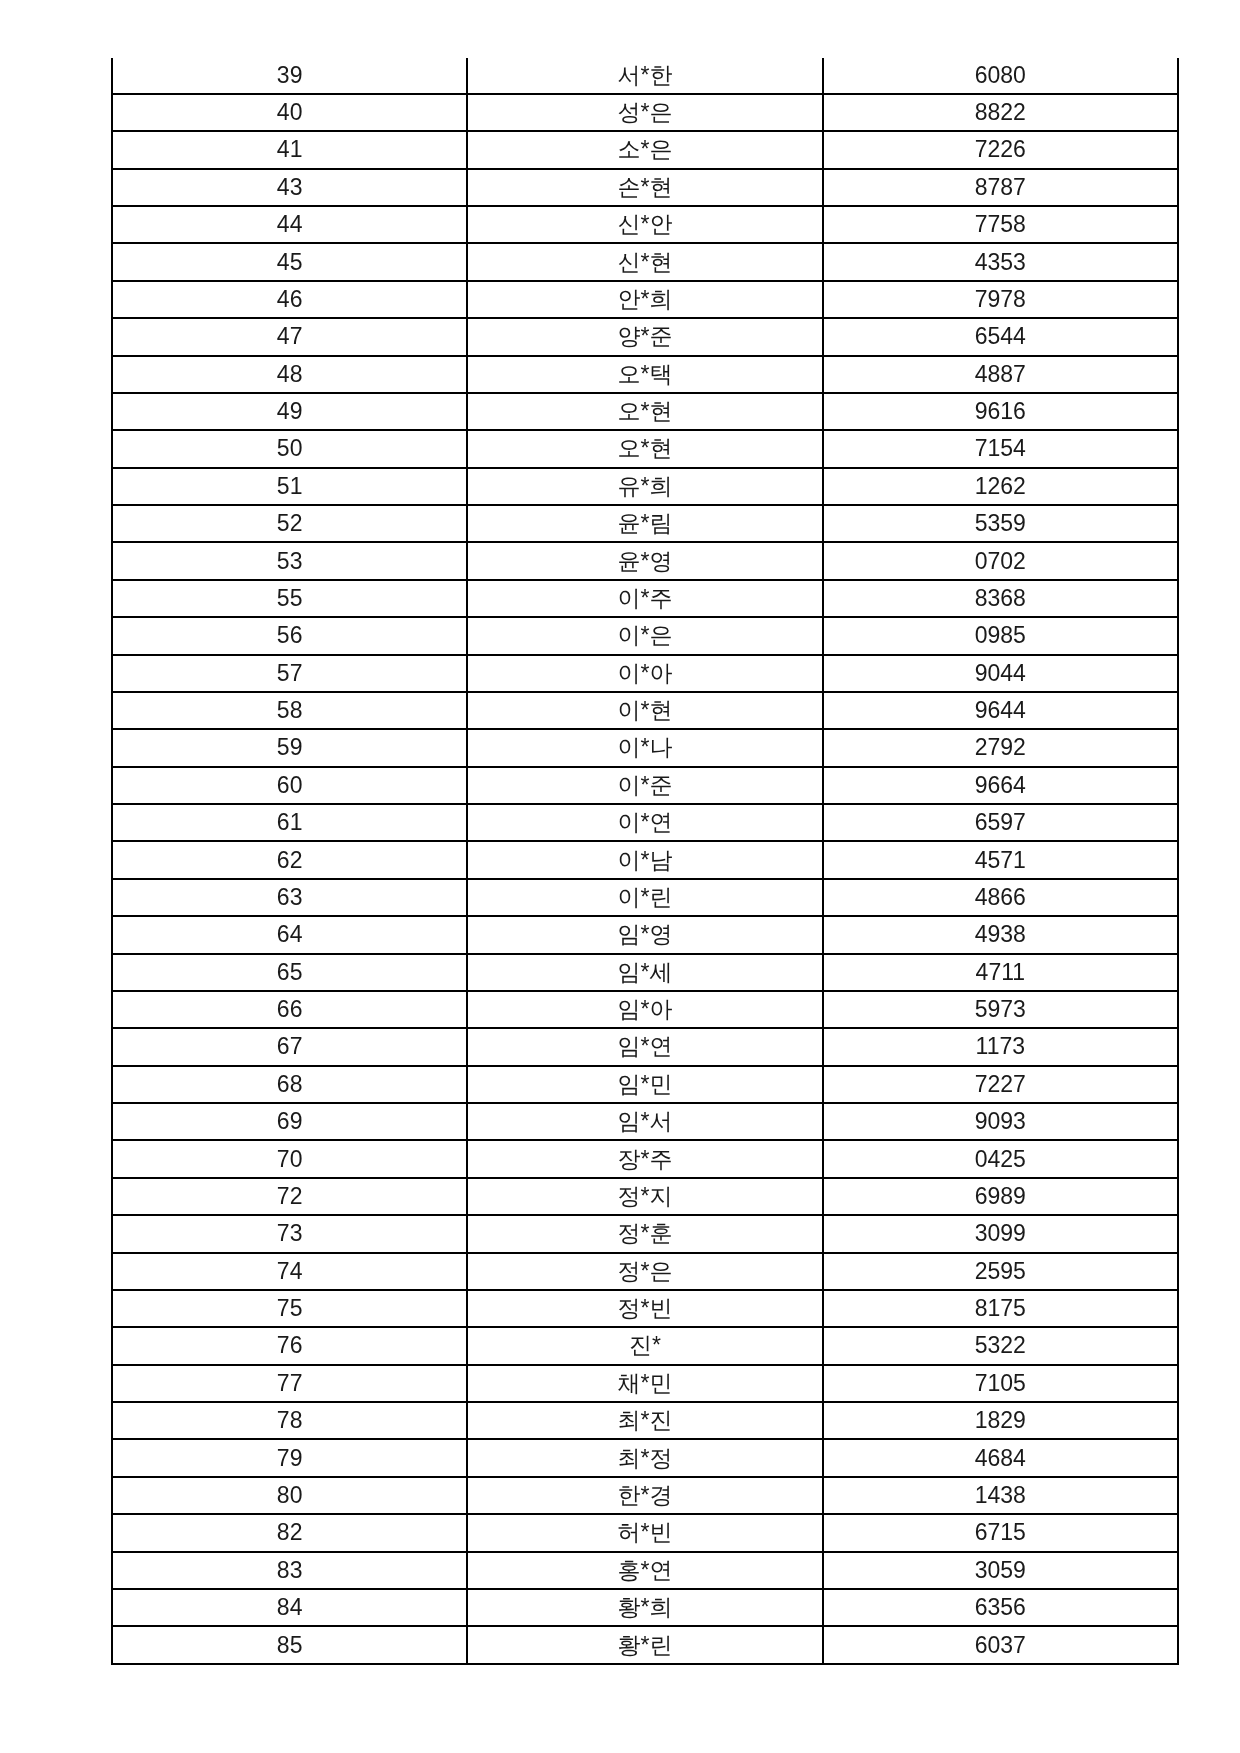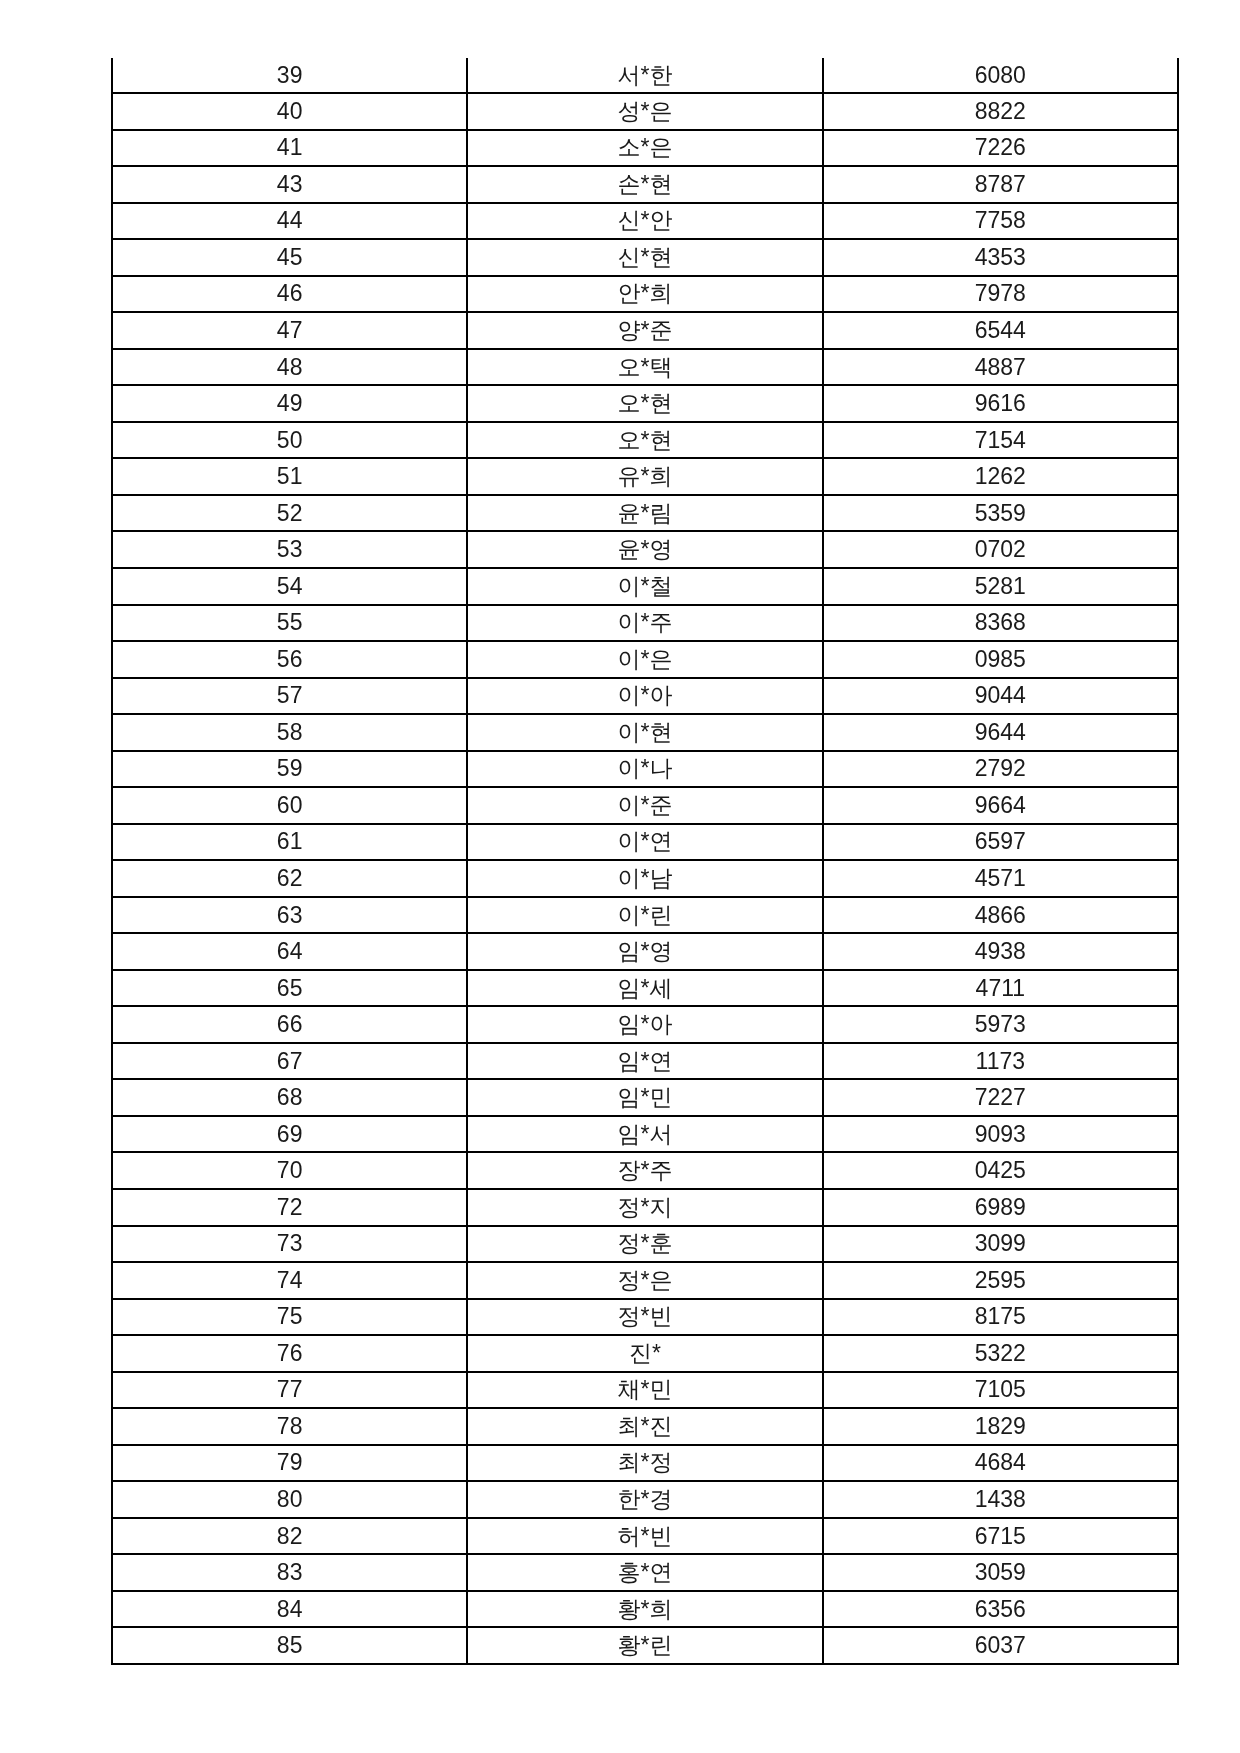--- a/index.html
+++ b/index.html
@@ -113,25 +113,20 @@
           <td>52</td>
           <td>윤*림</td>
           <td>5359</td>
         </tr>
         <tr>
           <td>53</td>
           <td>윤*영</td>
           <td>0702</td>
         </tr>
         <tr>
-          <td>54</td>
-          <td>이*철</td>
-          <td>5281</td>
-        </tr>
-        <tr>
           <td>55</td>
           <td>이*주</td>
           <td>8368</td>
         </tr>
         <tr>
           <td>56</td>
           <td>이*은</td>
           <td>0985</td>
         </tr>
         <tr>

